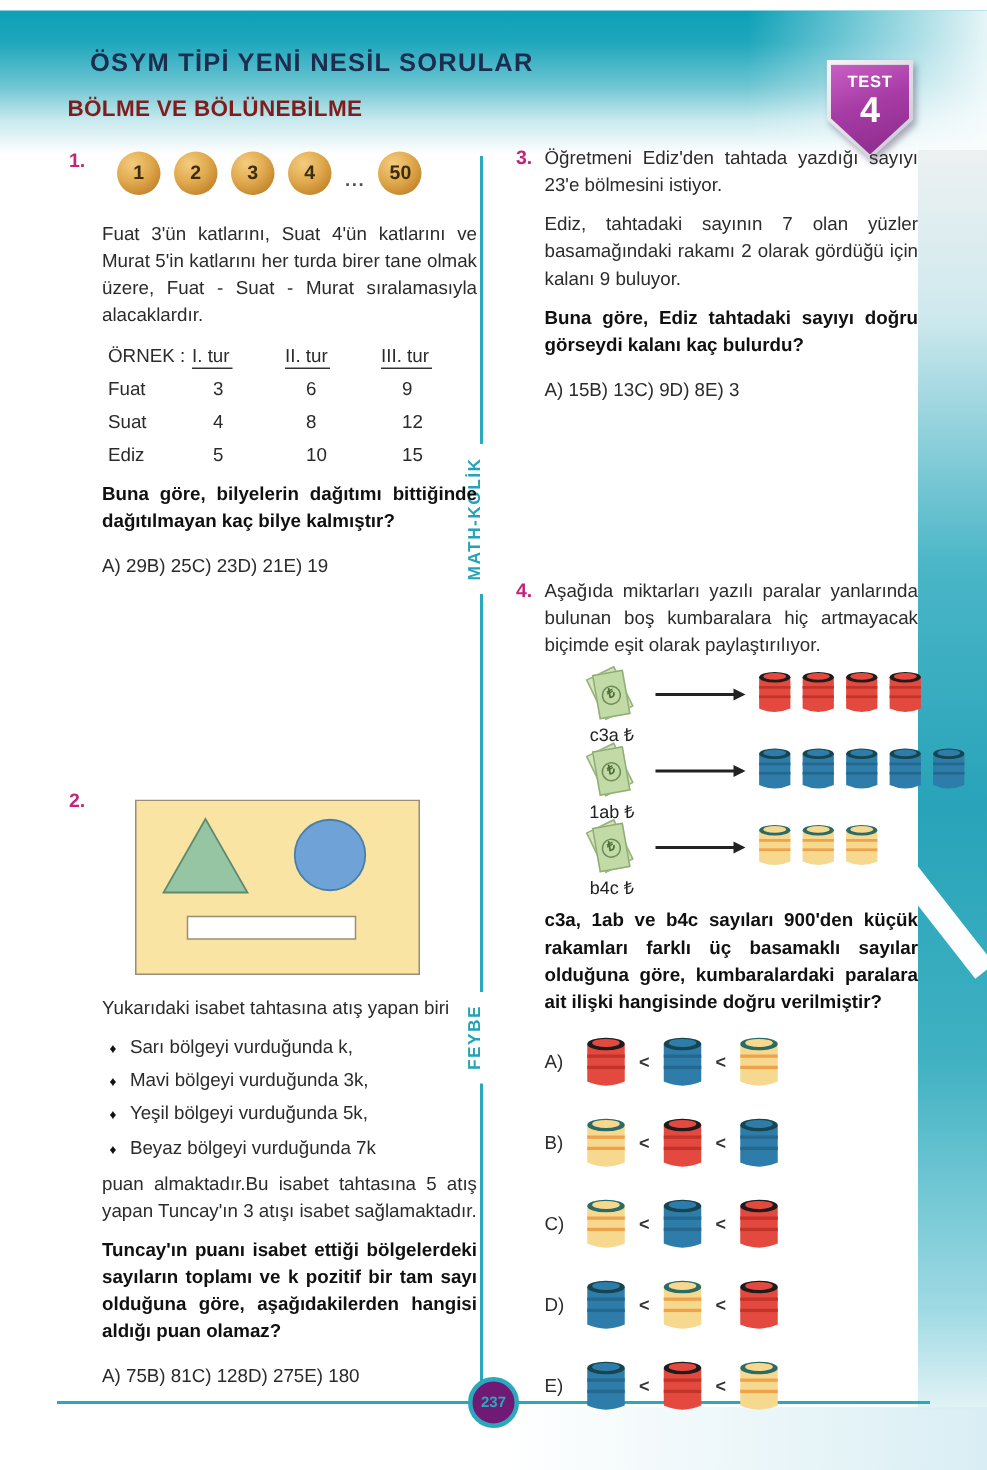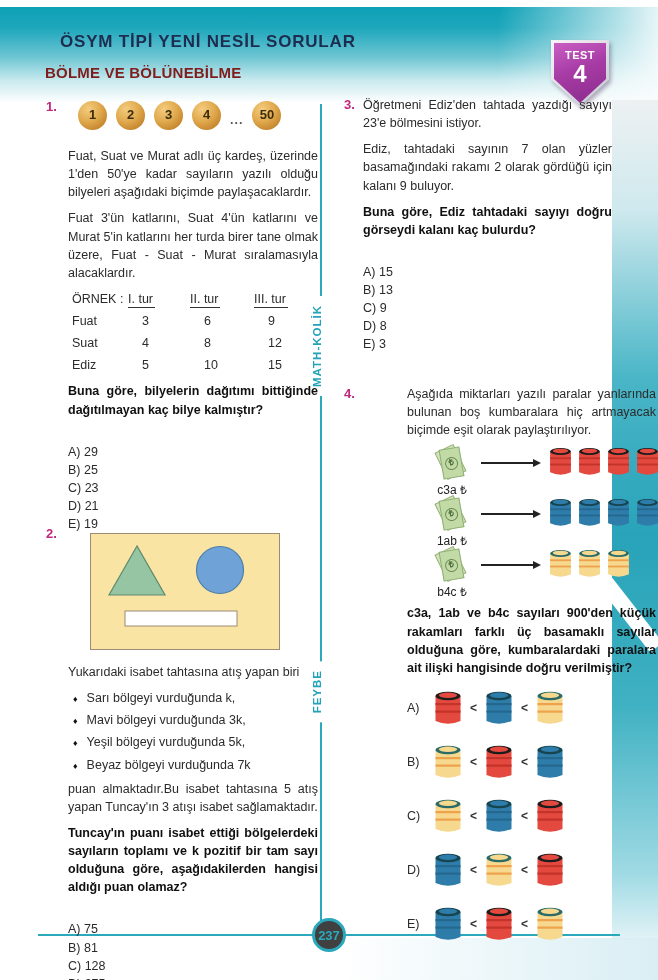--- a/index.html
+++ b/index.html
@@ -40,51 +40,51 @@
 
   
   .divider { position:absolute; left:320px; top:104px; width:2px; height:832px; background:#2aa9bc; }
   .vtext { position:absolute; left:311px; writing-mode:vertical-rl; transform:rotate(180deg);
     color:#23a3b8; font-weight:bold; font-size:11.5px; letter-spacing:1px; background:#fff; padding:9px 0; }
   #wm-top { top:296px; } #wm-bottom { top:661px; }
 
   
   .footer-line { position:absolute; left:38px; top:934px; width:582px; height:2px; background:#2aa9bc; }
   .page-circle { position:absolute; left:312px; top:918px; width:34px; height:34px; border:3px solid #2aa9bc; border-radius:50%;
-    background:#404040; display:flex; align-items:center; justify-content:center; font-size:13px; font-weight:bold; color:#2aa9bc; }
+    background:#701a75; display:flex; align-items:center; justify-content:center; font-size:10px; font-weight:bold; color:#2aa9bc; }
 
   
   .qnum { position:absolute; font-size:13px; font-weight:bold; color:#c0267c; }
   #qnum1 { left:46px; top:99px; } #qnum2 { left:46px; top:526px; }
   #qnum3 { left:344px; top:97px; } #qnum4 { left:344px; top:386px; }
 
   .block { position:absolute; font-size:12.5px; line-height:1.45; color:#2b2b2b; }
   #q1-block { left:68px; top:98px;  width:250px; }
   #q2-block { left:68px; top:530px; width:250px; }
   #q3-block { left:363px; top:96px;  width:249px; }
-  #q4-block { left:363px; top:385px; width:249px;margin-left:44px; }
+  #q4-block { left:363px; top:385px; width:249px; }
 
   p.just { text-align:justify; margin:0 0 8px 0; }
   p.boldq { font-weight:bold; color:#101010; margin:2px 0 12px 0; text-align:justify; }
 
   
   .marbles { display:flex; align-items:center; gap:9px; margin:2px 0 17px 10px; height:30px; }
   .marble { width:29px; height:29px; border-radius:50%; flex:0 0 auto;
     background:radial-gradient(circle at 35% 28%, #f4cc7e 0%, #e0a94e 45%, #c88930 75%, #a96f22 100%);
     display:flex; align-items:center; justify-content:center; font-weight:bold; font-size:13px; color:#3c2c0a; }
   .marble-ellipsis { font-weight:bold; color:#555; letter-spacing:1px; align-self:flex-end; line-height:1; padding-bottom:4px; }
 
   
   .table { margin:0 0 8px 4px; }
   .trow { display:grid; grid-template-columns:56px 62px 64px 60px; margin-bottom:4px; align-items:baseline; }
   .thead { border-bottom:1.2px solid #333; padding:0 2px 1px 0; }
   .tval { padding-left:14px; }
 
   
-  .opts { display:flex; margin-top:24px;flex-direction:column; }
+  .opts { display:flex; margin-top:12px; }
   .opt { white-space:nowrap; }
 
   
   .board { margin:3px 0 13px 22px; display:block; }
   .bullets { margin:3px 0 6px 0; }
   .bullet { display:flex; align-items:baseline; margin-bottom:4px; }
   .bullet .diamond { font-size:9px; margin:0 9px 0 5px; color:#111; flex:0 0 auto; }
 
   
   .money-rows { margin-top:3px; }
@@ -146,21 +146,20 @@
 
   <div class="block" id="q1-block">
     <div class="marbles" id="q1-marbles">
         <div class="marble">1</div>
         <div class="marble">2</div>
         <div class="marble">3</div>
         <div class="marble">4</div>
         <div class="marble-ellipsis">...</div>
         <div class="marble">50</div>
       </div>
-    <p class="just">Fuat, Suat ve Murat adlı üç kardeş, üzerinde 1'den 50'ye kadar sayıların yazılı olduğu bilyeleri aşağıdaki biçimde paylaşacaklardır.</p>
     <p class="just">Fuat 3'ün katlarını, Suat 4'ün katlarını ve Murat 5'in katlarını her turda birer tane olmak üzere, Fuat - Suat - Murat sıralamasıyla alacaklardır.</p>
     <div class="table" id="q1-table">
         <div class="trow">
           <span>ÖRNEK :</span>
           <span><span class="thead">I. tur</span></span>
           <span><span class="thead">II. tur</span></span>
           <span><span class="thead">III. tur</span></span>
         </div>
         <div class="trow">
           <span>Fuat</span>

